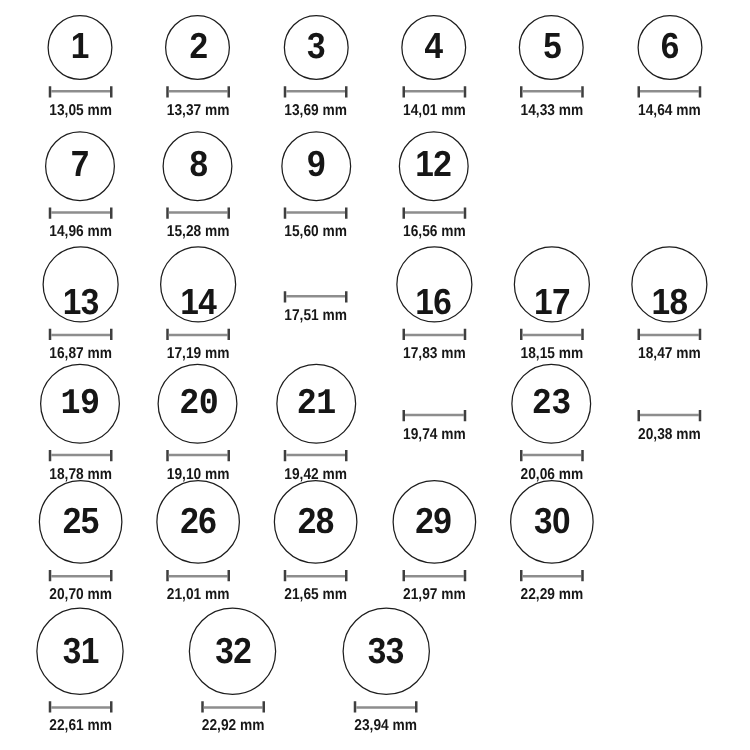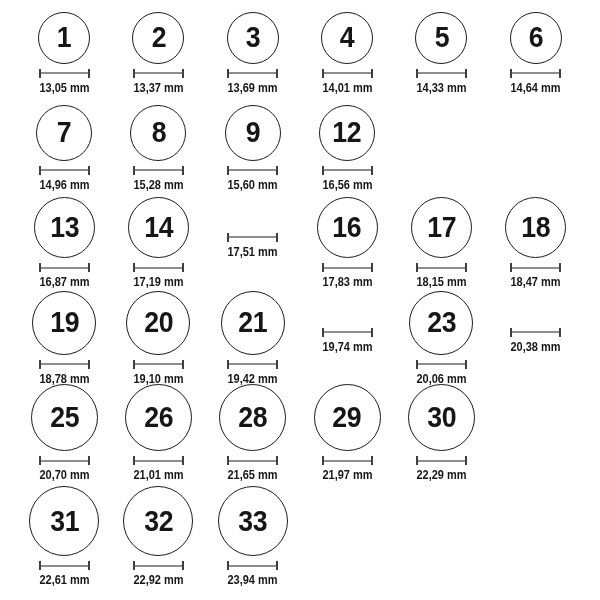--- a/index.html
+++ b/index.html
@@ -12,41 +12,41 @@
   .chart {
     width: 600px; height: 600px;
     padding: 6px 17px 0 17px;
     display: flex;
     flex-direction: column;
   }
   .row {
     display: flex;
     height: 95px;
   }
-  .row-6 { height: 112px; }
+  .row-6 { height: 112px; gap: 28px; }
   .cell {
     width: 94.3px;
     display: flex;
     flex-direction: column;
     align-items: center;
     justify-content: center;
   }
   .circle {
     border: 1px solid #1d1d1d;
     border-radius: 50%;
     display: flex;
     align-items: center;
     justify-content: center;
     background: #ffffff;
     flex-shrink: 0;
   }
   .row-1 .circle { width: 52px; height: 52px; }
   .row-2 .circle { width: 56px; height: 56px; }
-  .row-3 .circle { width: 61px; height: 61px; }
-  .row-4 .circle { width: 64px; height: 64px; }
+  .row-3 .circle { width: 61px; height: 61px; align-items: flex-end; }
+  .row-4 .circle { width: 64px; height: 64px; font-family: Liberation Mono, monospace; }
   .row-5 .circle { width: 67px; height: 67px; }
   .row-6 .circle { width: 70px; height: 70px; }
   .num {
     font-size: 29px;
     font-weight: bold;
     color: #161616;
     letter-spacing: -0.5px;
     transform: scaleX(0.92);
     line-height: 1;
   }

